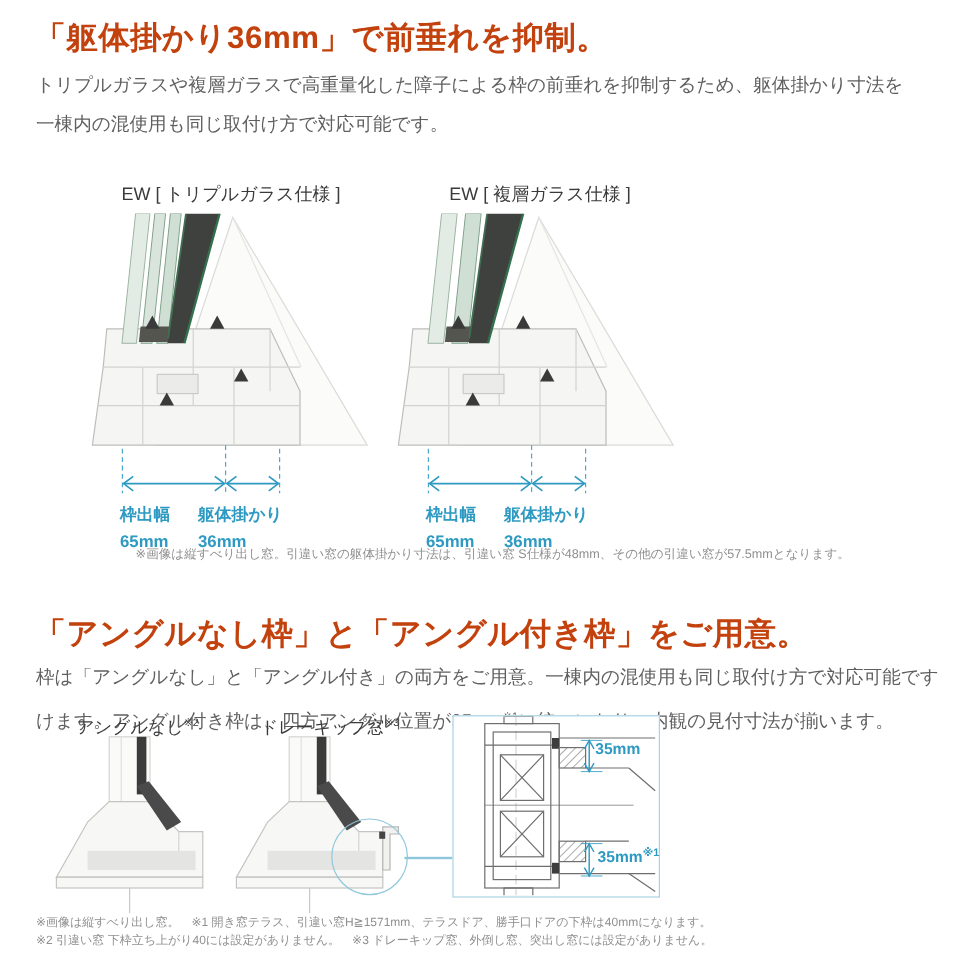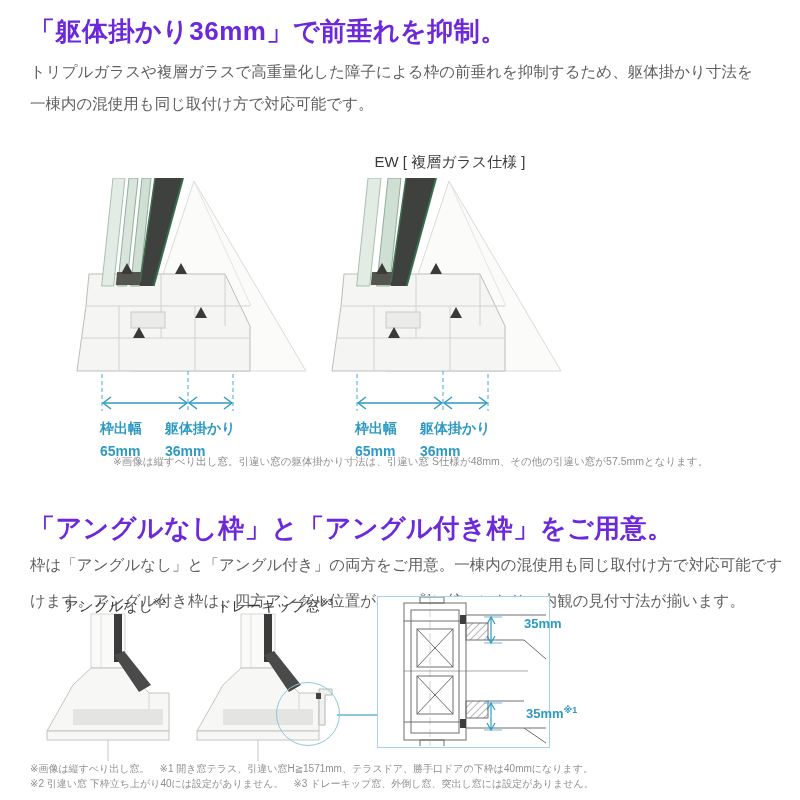--- a/index.html
+++ b/index.html
@@ -3,21 +3,21 @@
 <meta charset="utf-8">
 <style>
   * { margin:0; padding:0; box-sizing:border-box; }
   body { background:#ffffff; }
   .page {
     position:relative; width:800px; height:800px; background:#ffffff;
     font-family:"Liberation Sans","DejaVu Sans",sans-serif; overflow:hidden;
   }
   .heading {
     position:absolute; left:29px; font-size:26px; font-weight:700;
-    color:#6d28d9; letter-spacing:0.5px; white-space:nowrap;
+    color:#c2410c; letter-spacing:0.5px; white-space:nowrap;
   }
   .heading-1 { top:14px; }
   .heading-2 { top:511px; }
   .para { position:absolute; left:30px; width:710px; font-size:15.5px; color:#5f5f5f; }
   .para-1 { top:56px; }
   .para-2 { top:549px; }
   .pline { height:32px; line-height:32px; white-space:nowrap; }
   .sup { font-size:9px; vertical-align:super; }
   .diagram-title {
     position:absolute; top:153px; font-size:15px; color:#3a3a3a;
@@ -48,36 +48,37 @@
   .pr-2 { left:195px; }
   .zoom-circle {
     position:absolute; left:276px; top:682px; width:64px; height:64px;
     border:1.5px solid #8ec7db; border-radius:50%; background:transparent;
   }
   .connector { position:absolute; left:337px; top:714px; width:41px; height:2px; background:#8ec7db; }
   .detail-box {
     position:absolute; left:377px; top:596px; width:173px; height:152px;
     border:1.5px solid #a9d2e2; background:#ffffff;
   }
-  .dim35 { position:absolute; color:#2e9ac2; font-size:13px; font-weight:700; white-space:nowrap;margin-left:28px; }
+  .dim35 { position:absolute; color:#2e9ac2; font-size:13px; font-weight:700; white-space:nowrap; }
   .dim35-top { left:118px; top:19px; }
   .dim35-bottom { left:120px; top:108px; }
 </style>
 </head>
 <body>
 
 <div class="page">
 
   <h1 class="heading heading-1">「躯体掛かり36mm」で前垂れを抑制。</h1>
 
   <div class="para para-1">
     <div class="pline">トリプルガラスや複層ガラスで高重量化した障子による枠の前垂れを抑制するため、躯体掛かり寸法を</div>
     <div class="pline">一棟内の混使用も同じ取付け方で対応可能です。</div>
   </div>
 
+  <div class="diagram-title dt-1">EW [ トリプルガラス仕様 ]</div>
   <div class="diagram-title dt-2">EW [ 複層ガラス仕様 ]</div>
 
   <svg class="sill-svg sill-1" width="235" height="235" viewBox="0 0 235 235">
     <g>
       <polygon points="119,3 231,193 56,193" fill="#fbfbf9" stroke="#dadad8" stroke-width="1"></polygon>
       <line x1="119" y1="3" x2="176" y2="128" stroke="#e4e4e2" stroke-width="1"></line>
     </g>
     <g>
       <polygon points="14,96 150,96 175,148 175,193 2,193 11,128" fill="#f5f5f3" stroke="#bdbdbb"></polygon>
       <line x1="11" y1="128" x2="175" y2="128" stroke="#d2d2d0"></line>

